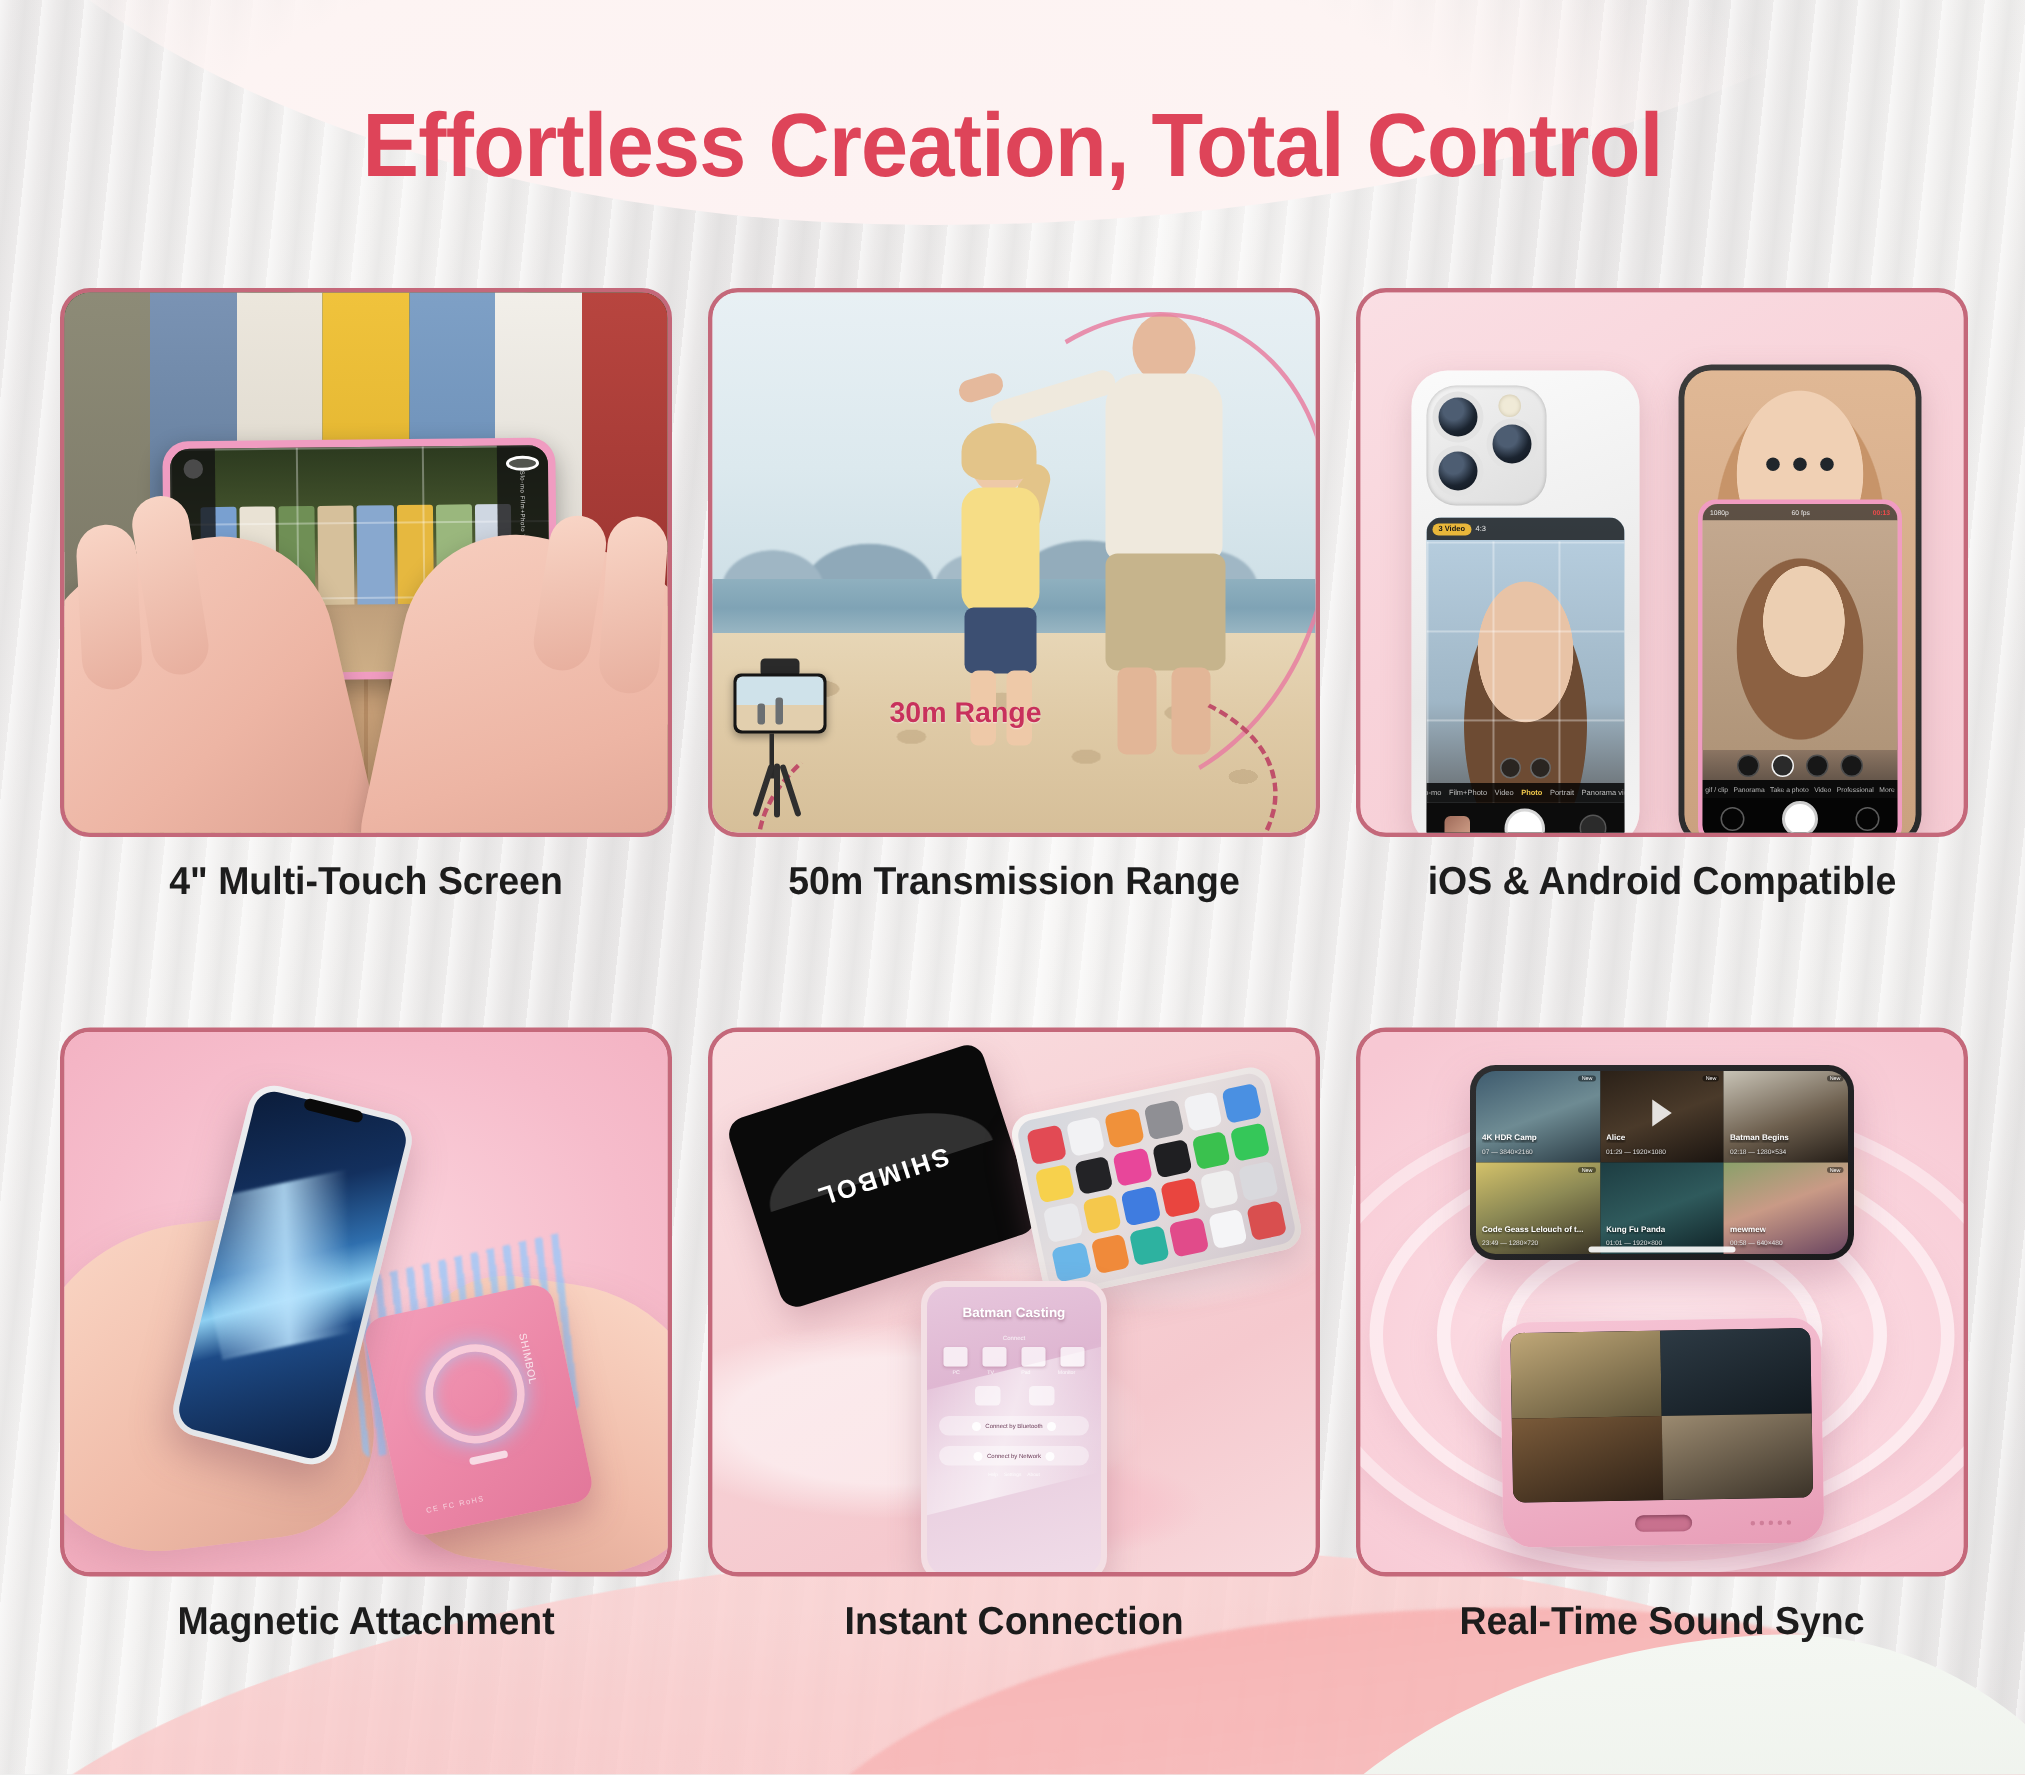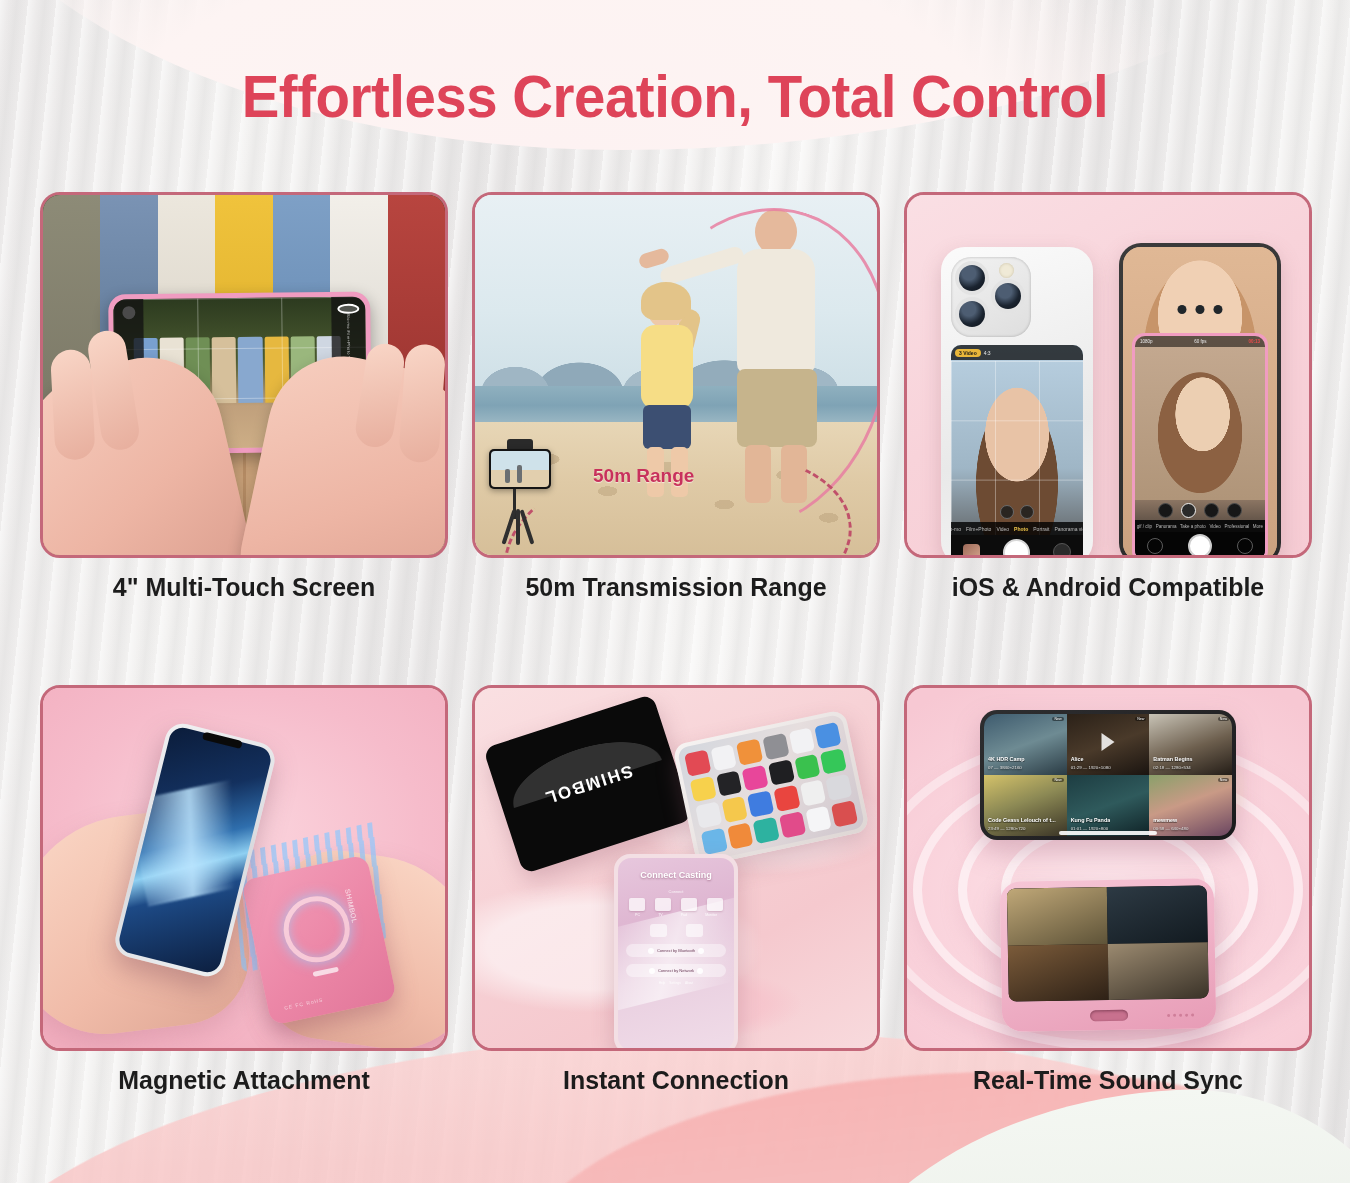--- a/index.html
+++ b/index.html
@@ -738,21 +738,21 @@
               <span class="fig" style="left:14px"></span>
               <span class="fig" style="left:26px;height:18px"></span>
             </div>
           </div>
           <span class="legs"></span>
           <span class="legA"></span>
             <span class="legB"></span>
             <span class="legC"></span>
         </div>
 
-        <div class="t2-range-label">50m Range</div>
+        <div class="t2-range-label">30m Range</div>
       </div>
       <div class="caption">50m Transmission Range</div>
     </div>
 
     <div class="cell">
       <div class="tile">
         <div class="fill t3-bg"></div>
 
         <div class="t3-iphone">
           <div class="t3-camera-bump">
@@ -890,21 +890,21 @@
               <i style="background:#2db2a0"></i>
               <i style="background:#e14b8a"></i>
               <i style="background:#f5f5f7"></i>
               <i style="background:#d94f4f"></i>
             </div>
           </div>
         </div>
 
         <div class="t5-cast">
           <div class="t5-cast-screen">
-            <div class="cast-title">Connect Casting</div>
+            <div class="cast-title">Batman Casting</div>
             <div class="cast-sub">Connect</div>
             <div class="cast-icons">
               <i></i>
               <i></i>
               <i></i>
               <i></i>
             </div>
             <div class="cast-labels">
               <span>PC</span>
               <span>TV</span>

